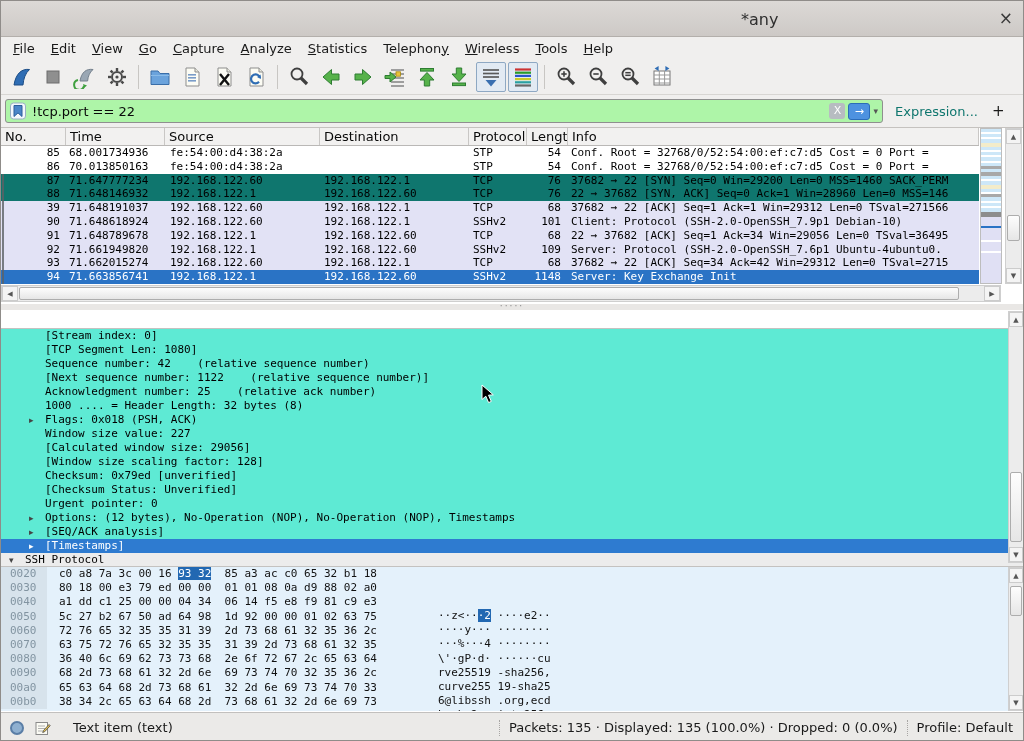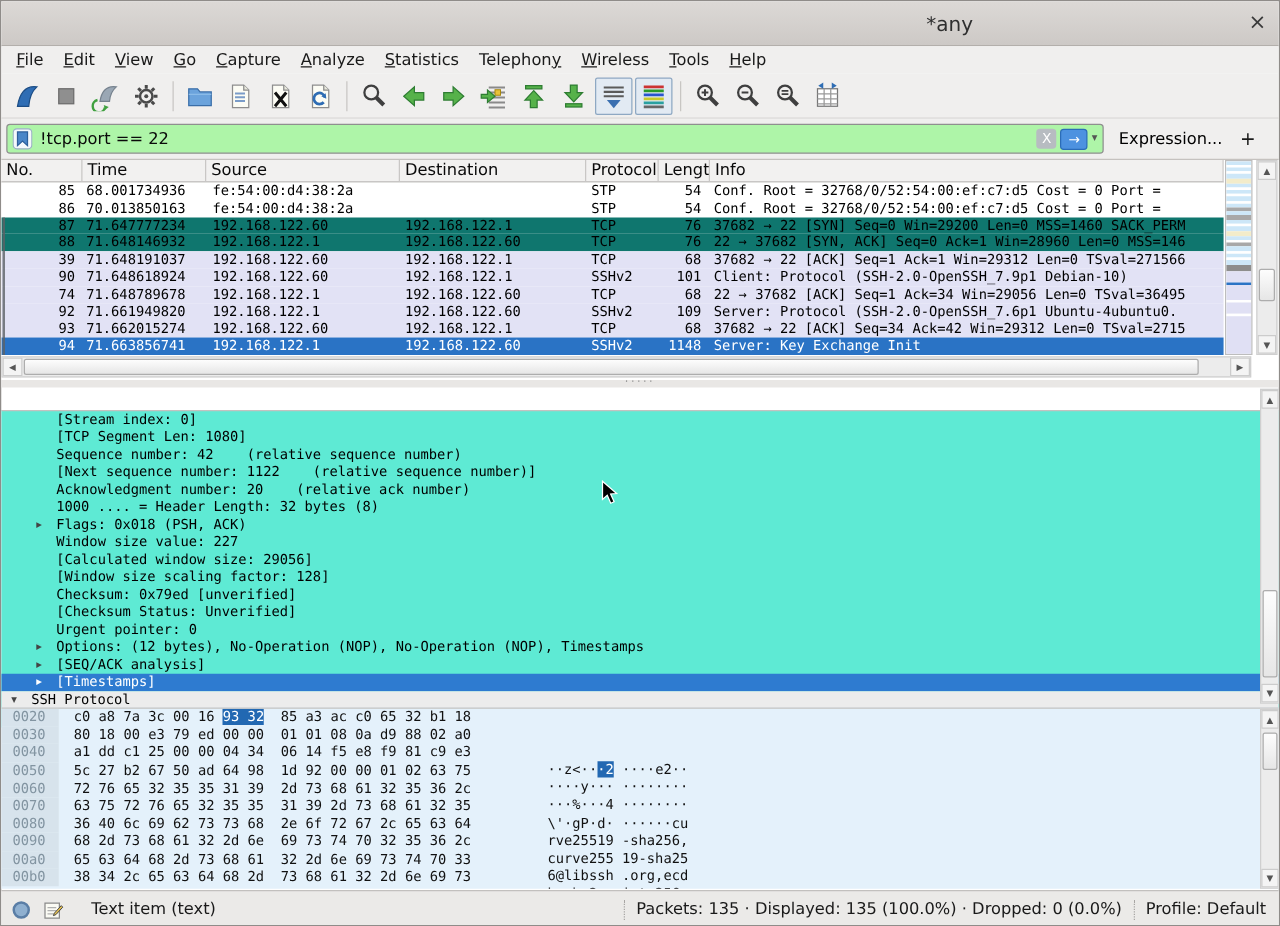--- a/index.html
+++ b/index.html
@@ -27,21 +27,21 @@
   .filterbar{position:absolute;left:0;top:94px;width:100%;height:33px;background:#f0efee;
     border-bottom:1px solid #c5c2bf;display:flex;align-items:center;padding:0 4px;}
   .filter-box{position:relative;height:24px;width:878px;background:#aef5a8;border:1px solid #8f8f8f;
     border-radius:3px;display:flex;align-items:center;padding-left:4px;}
   .filter-text{font-size:13px;color:#0a0a0a;margin-left:6px;flex:1;}
   .fclear{width:16px;height:16px;background:#b7bcc1;border-radius:3px;color:#fff;font-size:11px;
     line-height:15px;text-align:center;margin-right:3px;}
   .fapply{width:22px;height:17px;background:#4d92e0;border:1px solid #2b6cb8;border-radius:3px;color:#fff;
     font-size:11px;line-height:15px;text-align:center;margin-right:3px;}
   .fcaret{font-size:9px;color:#555;margin-right:4px;}
-  .expr{font-size:13px;color:#000000;margin-left:12px;}
+  .expr{font-size:13px;color:#0f766e;margin-left:12px;}
   .addbtn{font-size:15px;color:#1a1a1a;margin-left:14px;}
   
   .packetlist{position:absolute;left:0;top:127px;width:100%;height:176px;background:#fff;}
   .pl-header{position:absolute;left:0;top:0;width:978px;height:18px;background:#f2f1f0;
     border-bottom:1px solid #bab8b6;display:flex;overflow:hidden;}
   .pl-h{font-size:13px;color:#0a0a0a;line-height:17px;padding-left:4px;border-right:1px solid #c9c7c5;
     overflow:hidden;white-space:nowrap;flex-shrink:0;}
   .pl-rows{position:absolute;left:0;top:18px;width:978px;height:138px;overflow:hidden;}
   .p-row{display:flex;height:13.8px;font-family:"DejaVu Sans Mono","Liberation Mono",monospace;
     font-size:11px;line-height:13.8px;white-space:nowrap;color:#000;}
@@ -379,21 +379,21 @@
         <div class="p-row r-tcp">
           <span class="c-no">90</span>
           <span class="c-time">71.648618924</span>
           <span class="c-src">192.168.122.60</span>
           <span class="c-dst">192.168.122.1</span>
           <span class="c-proto">SSHv2</span>
           <span class="c-len">101</span>
           <span class="c-info">Client: Protocol (SSH-2.0-OpenSSH_7.9p1 Debian-10)</span>
         </div>
         <div class="p-row r-tcp">
-          <span class="c-no">74</span>
+          <span class="c-no">91</span>
           <span class="c-time">71.648789678</span>
           <span class="c-src">192.168.122.1</span>
           <span class="c-dst">192.168.122.60</span>
           <span class="c-proto">TCP</span>
           <span class="c-len">68</span>
           <span class="c-info">22 → 37682 [ACK] Seq=1 Ack=34 Win=29056 Len=0 TSval=36495</span>
         </div>
         <div class="p-row r-tcp">
           <span class="c-no">92</span>
           <span class="c-time">71.661949820</span>
@@ -472,21 +472,21 @@
     </div>
   </div>
 
   <div class="splitter">·····</div>
 
   <div class="detail" id="detail">
       <div class="d-line"><span class="d-text" style="left: 44px;">[Stream index: 0]</span></div>
       <div class="d-line"><span class="d-text" style="left: 44px;">[TCP Segment Len: 1080]</span></div>
       <div class="d-line"><span class="d-text" style="left: 44px;">Sequence number: 42    (relative sequence number)</span></div>
       <div class="d-line"><span class="d-text" style="left: 44px;">[Next sequence number: 1122    (relative sequence number)]</span></div>
-      <div class="d-line"><span class="d-text" style="left: 44px;">Acknowledgment number: 20    (relative ack number)</span></div>
+      <div class="d-line"><span class="d-text" style="left: 44px;">Acknowledgment number: 25    (relative ack number)</span></div>
       <div class="d-line"><span class="d-text" style="left: 44px;">1000 .... = Header Length: 32 bytes (8)</span></div>
       <div class="d-line"><span class="d-arrow" style="left: 28px;">▸</span><span class="d-text" style="left: 44px;">Flags: 0x018 (PSH, ACK)</span></div>
       <div class="d-line"><span class="d-text" style="left: 44px;">Window size value: 227</span></div>
       <div class="d-line"><span class="d-text" style="left: 44px;">[Calculated window size: 29056]</span></div>
       <div class="d-line"><span class="d-text" style="left: 44px;">[Window size scaling factor: 128]</span></div>
       <div class="d-line"><span class="d-text" style="left: 44px;">Checksum: 0x79ed [unverified]</span></div>
       <div class="d-line"><span class="d-text" style="left: 44px;">[Checksum Status: Unverified]</span></div>
       <div class="d-line"><span class="d-text" style="left: 44px;">Urgent pointer: 0</span></div>
       <div class="d-line"><span class="d-arrow" style="left: 28px;">▸</span><span class="d-text" style="left: 44px;">Options: (12 bytes), No-Operation (NOP), No-Operation (NOP), Timestamps</span></div>
       <div class="d-line"><span class="d-arrow" style="left: 28px;">▸</span><span class="d-text" style="left: 44px;">[SEQ/ACK analysis]</span></div>

